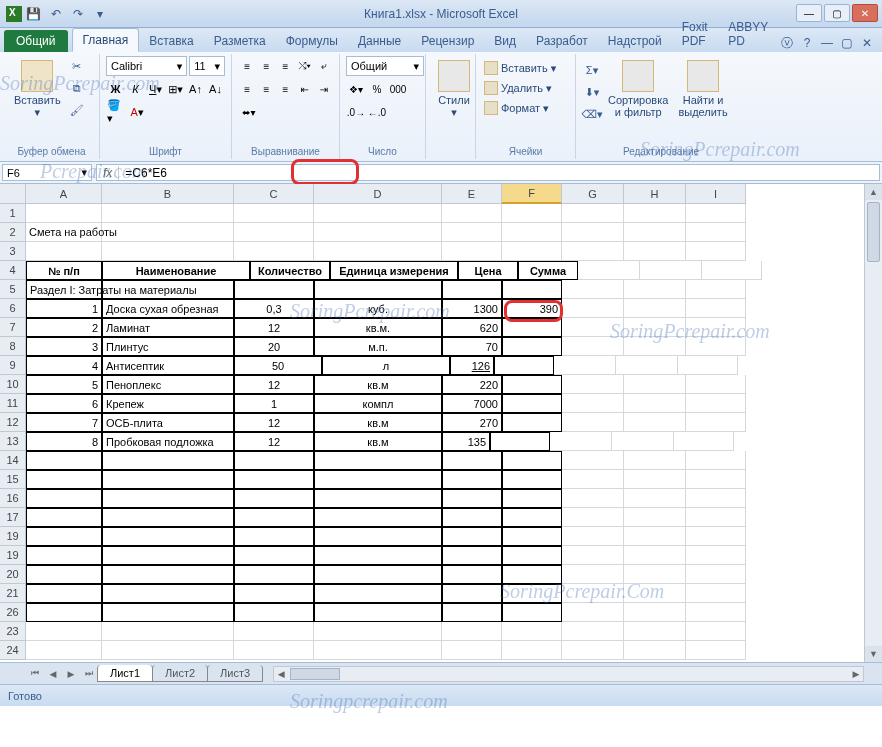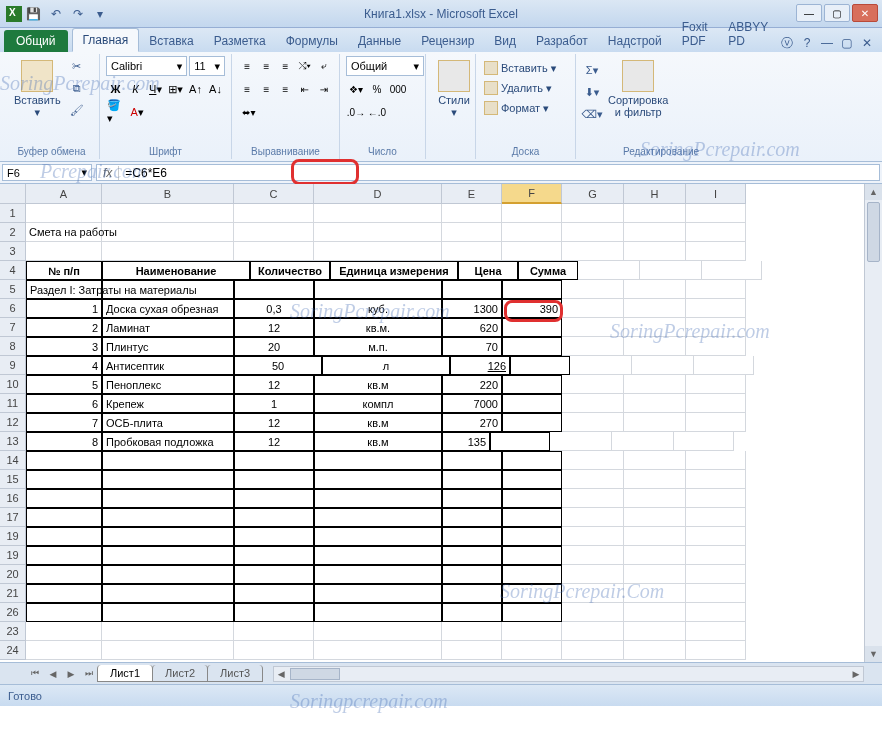--- a/index.html
+++ b/index.html
@@ -223,33 +223,38 @@
       <div class="blabel"><span>Стили</span><br>▾</div>
     </div>
     <div class="rgroup-label"></div>
   </div>
   <div class="rgroup" style="width:100px">
     <div style="display:flex;flex-direction:column;gap:4px;padding-top:4px">
       <div class="cellbtn"><span class="cicon"></span><span>Вставить</span> ▾</div>
       <div class="cellbtn"><span class="cicon"></span><span>Удалить</span> ▾</div>
       <div class="cellbtn"><span class="cicon"></span><span>Формат</span> ▾</div>
     </div>
-    <div class="rgroup-label">Доска</div>
+    <div class="rgroup-label">Ячейки</div>
   </div>
   <div class="rgroup" style="width:170px;border-right:none">
     <div class="rgroup-content">
       <div class="smallcol" style="padding-top:4px">
         <div class="smallbtn">Σ▾</div>
         <div class="smallbtn">⬇▾</div>
         <div class="smallbtn">⌫▾</div>
       </div>
       <div class="bigbtn">
         <div class="bicon" style="background:#e8e8e8"></div>
         <div class="blabel" style="white-space:pre-line">Сортировка
 и фильтр</div>
+      </div>
+      <div class="bigbtn">
+        <div class="bicon" style="background:#e8e8e8"></div>
+        <div class="blabel" style="white-space:pre-line">Найти и
+выделить</div>
       </div>
     </div>
     <div class="rgroup-label">Редактирование</div>
   </div>
 </div>
 
 <div class="fbar">
   <div class="namebox">
       <span>F6</span>
       <span>▾</span>
@@ -388,21 +393,21 @@
           <div class="cell tb r" style="width: 60px;"></div>
           <div class="cell" style="width: 62px;"></div>
           <div class="cell" style="width: 62px;"></div>
           <div class="cell" style="width: 60px;"></div>
         </div>
         <div class="row">
           <div class="cell tb r" style="width: 76px;">4</div>
           <div class="cell tb" style="width: 132px;">Антисептик</div>
           <div class="cell tb c" style="width: 88px;">50</div>
           <div class="cell tb c" style="width: 128px;">л</div>
-          <div class="cell tb r" style="width: 60px; text-decoration: underline;">126</div>
+          <div class="cell tb r" style="width: 44px; text-decoration: underline;">126</div>
           <div class="cell tb r" style="width: 60px;"></div>
           <div class="cell" style="width: 62px;"></div>
           <div class="cell" style="width: 62px;"></div>
           <div class="cell" style="width: 60px;"></div>
         </div>
         <div class="row">
           <div class="cell tb r" style="width: 76px;">5</div>
           <div class="cell tb" style="width: 132px;">Пеноплекс</div>
           <div class="cell tb c" style="width: 80px;">12</div>
           <div class="cell tb c" style="width: 128px;">кв.м</div>

